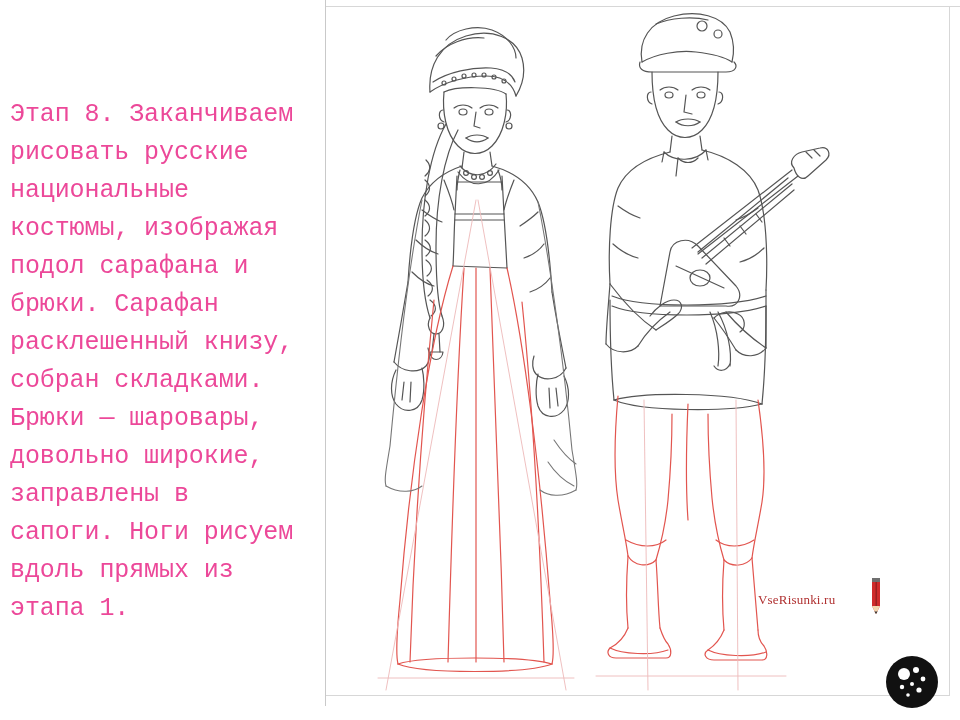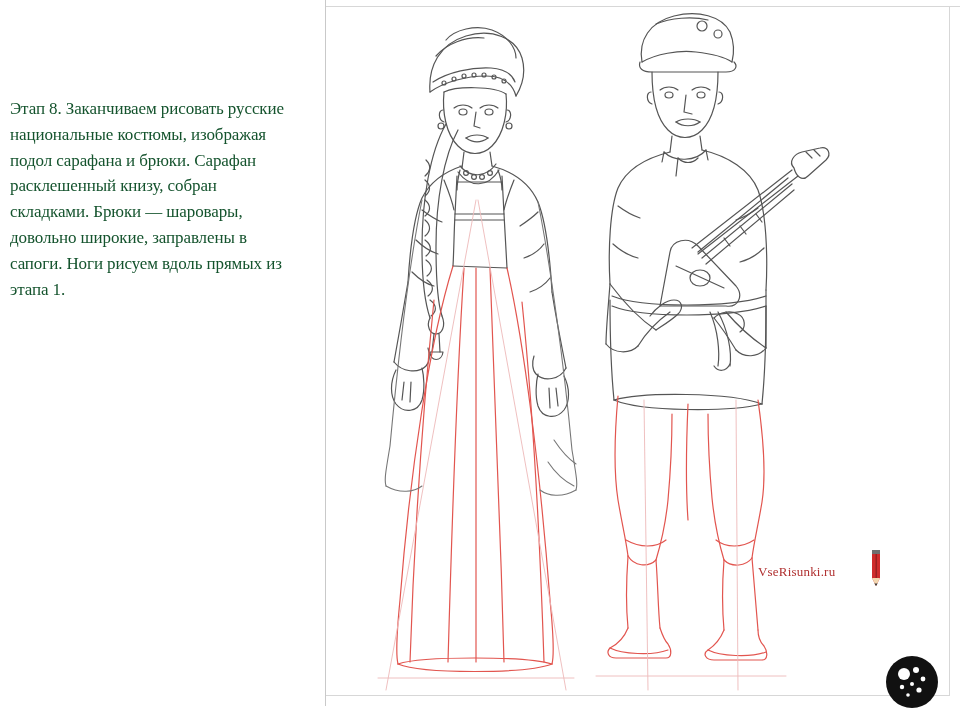--- a/index.html
+++ b/index.html
@@ -23,24 +23,24 @@
   #left-col {
     position: absolute;
     left: 0;
     top: 0;
     width: 325px;
     height: 720px;
     box-sizing: border-box;
     padding: 96px 26px 20px 10px;
   }
   #lesson-text {
-    font-size: 17px;
+    font-size: 25px;
     line-height: 1.52;
-    color: #14532d;
-    font-family: Liberation Serif, serif;
+    color: #ec4899;
+    font-family: Liberation Mono, monospace;
     letter-spacing: -0.1px;
     white-space: pre-wrap;
   }
   
   #divider {
     position: absolute;
     left: 325px;
     top: 0;
     width: 1px;
     height: 706px;
@@ -84,21 +84,21 @@
     position: absolute;
     left: 0;
     top: 0;
     width: 634px;
     height: 720px;
   }
   
   #watermark {
     position: absolute;
     left: 432px;
-    top: 548px;
+    top: 576px;
     width: 130px;
     height: 44px;
   }
   #wm-text {
     position: absolute;
     left: 0;
     top: 16px;
     font-family: "Liberation Serif", serif;
     font-size: 13px;
     color: #b03030;

